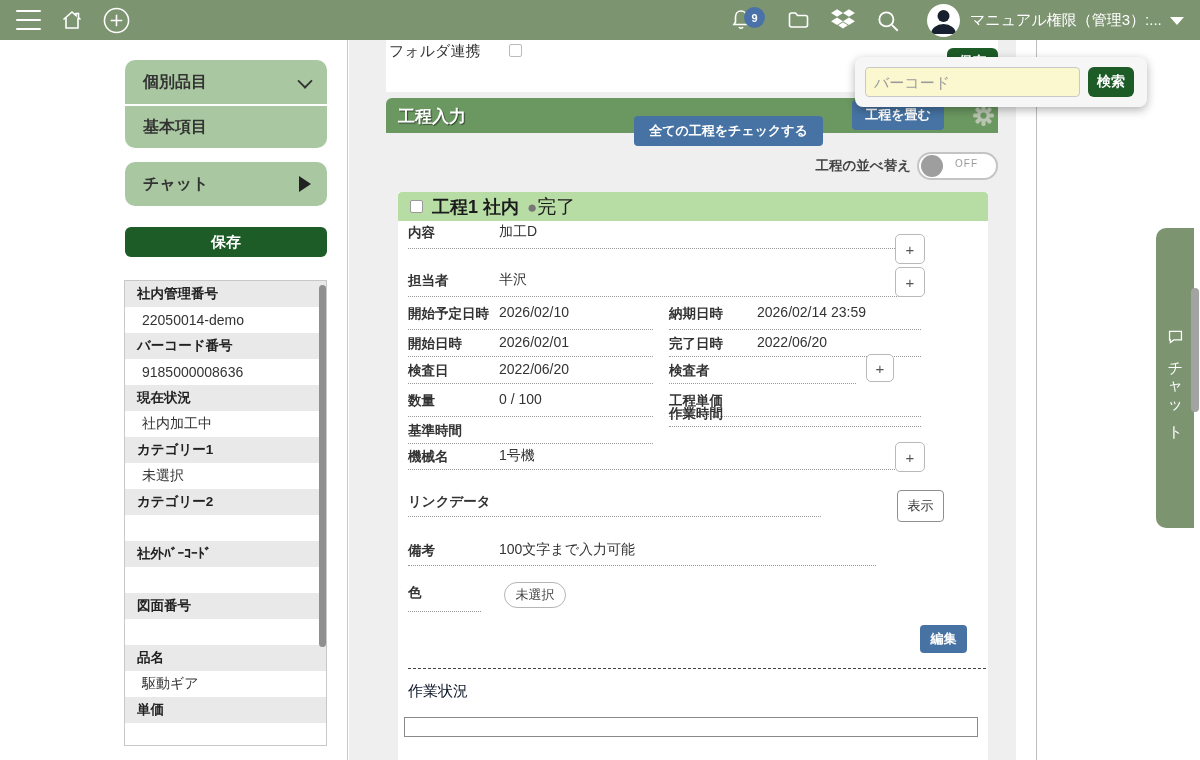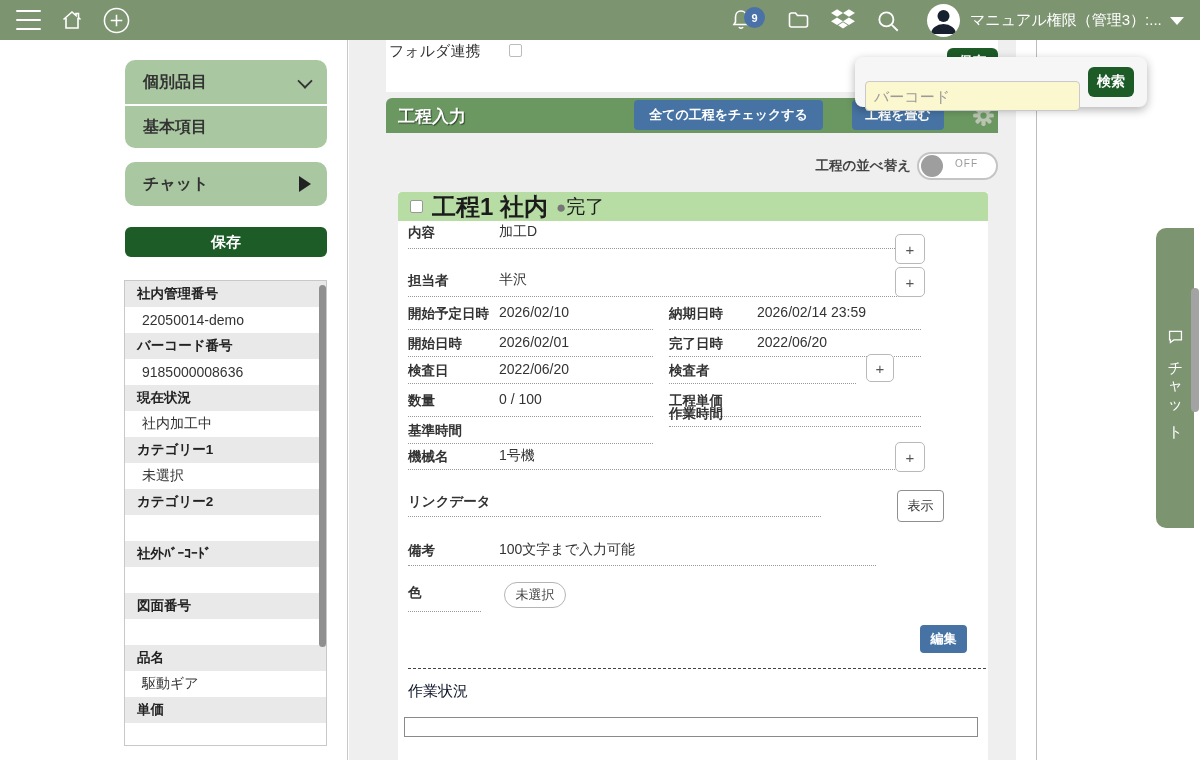--- a/index.html
+++ b/index.html
@@ -51,36 +51,36 @@
   .folder-card { position:absolute; left:37px; top:0; width:612px; height:52px; background:#fff; }
   .folder-label { position:absolute; left:3px; top:2px; font-size:15px; color:#333; }
   .cb { display:inline-block; width:13px; height:13px; background:#fff; border:1px solid #bbb; border-radius:2px; cursor:pointer; }
   .folder-cb { position:absolute; left:123px; top:4px; }
   .main-save { position:absolute; left:561px; top:8px; width:51px; height:28px; background:#1D5B27; border:none;
     border-radius:6px; color:#fff; font-size:14px; font-weight:bold; cursor:pointer; }
 
   .section-bar { position:absolute; left:37px; top:58px; width:612px; height:35px; background:#6B9861; border-radius:6px 6px 0 0; }
   .section-title { position:absolute; left:12px; top:7px; color:#fff; font-size:17px; font-weight:bold; text-shadow:1px 1px 1px rgba(0,0,0,.55); }
   .btn-blue { background:#4673A3; border:none; border-radius:4px; color:#fff; font-weight:bold; font-size:13px; cursor:pointer; }
-  .check-all { position:absolute; left:248px; top:2px; width:189px; height:30px; }
+  .check-all { position:absolute; left:248px; top:18px; width:189px; height:30px; }
   .collapse-btn { position:absolute; left:466px; top:2px; width:92px; height:30px; }
   .gear { position:absolute; left:585px; top:5px; width:25px; height:25px; cursor:pointer; }
 
   .sort-row { position:absolute; left:37px; top:112px; width:612px; height:28px; display:flex; justify-content:flex-end; align-items:center; }
   .sort-label { font-size:13.5px; font-weight:bold; color:#444; margin-right:6px; }
   .toggle { position:relative; width:81px; height:28px; background:#fff; border:2px solid #c4c4c4; border-radius:15px; cursor:pointer; }
   .knob { position:absolute; left:2px; top:1px; width:22px; height:22px; border-radius:50%; background:#9e9e9e; }
   .toggle-text { position:absolute; left:36px; top:4px; font-size:10px; color:#9a9a9a; letter-spacing:1px; }
 
   
   .process-card { position:absolute; left:49px; top:152px; width:590px; height:568px; background:#fff; }
   .process-header { position:absolute; left:0; top:0; width:590px; height:29px; background:#B7DDA5; border-radius:4px 4px 0 0;
     display:flex; align-items:center; }
   .process-cb { margin-left:12px; border-color:#999; }
-  .process-title { margin-left:9px; font-size:24px; font-weight:bold; color:#1b1b1b; }
+  .process-title { margin-left:9px; font-size:18px; font-weight:bold; color:#1b1b1b; }
   .process-status { font-size:19px; color:#1b1b1b; margin-left:8px; }
   .process-status .dot { color:#777; font-size:17px; }
 
   .frow { position:absolute; font-size:14px; color:#333; }
   .dotted { border-bottom:1px dotted #999; }
   .flabel { position:absolute; left:0; top:0; font-weight:bold; font-size:13.5px; color:#333; white-space:nowrap; }
   .fvalue { position:absolute; top:0; font-size:14px; color:#333; white-space:nowrap; }
   .plus-btn { position:absolute; width:30px; height:30px; background:#fff; border:1px solid #b9b9b9; border-radius:5px;
     color:#555; font-size:15px; cursor:pointer; line-height:1; }
   .show-btn { position:absolute; left:499px; top:298px; width:47px; height:32px; background:#fff; border:1px solid #8f8f8f;
@@ -116,21 +116,21 @@
   .right-zone { position:absolute; left:1038px; top:40px; width:162px; height:720px; background:#fff; }
   .chat-tab { position:absolute; left:1156px; top:228px; width:38px; height:300px; background:#7D9471;
     border-radius:10px 0 0 10px; z-index:5; cursor:pointer; display:flex; flex-direction:column; align-items:center; }
   .chat-tab-text { writing-mode:vertical-rl; color:#fff; font-size:15px; letter-spacing:4px; margin-top:6px; }
   .chat-bubble { margin-top:100px; width:17px; height:17px; }
   .page-thumb { position:absolute; left:1191px; top:288px; width:8px; height:124px; background:#a3a3a3; border-radius:4px; z-index:6; }
 
   
   .popup { position:absolute; left:855px; top:57px; width:292px; height:50px; background:#f6f6f6; border-radius:8px;
     box-shadow:0 3px 10px rgba(0,0,0,.3); z-index:50; }
-  .popup input { position:absolute; left:10px; top:24px; width:215px; height:30px; background:#FBF8D0;
+  .popup input { position:absolute; left:10px; top:10px; width:215px; height:30px; background:#FBF8D0;
     border:1px solid #c9c9c9; border-radius:4px; font-size:15px; padding:0 8px; color:#333; }
   .popup input::placeholder { color:#9a9a9a; }
   .popup-search { position:absolute; left:233px; top:10px; width:46px; height:30px; background:#1D5B27; border:none;
     border-radius:6px; color:#fff; font-size:14px; font-weight:bold; cursor:pointer; }
 
   svg { display:block; }
 </style>
 </head>
 <body>
 

